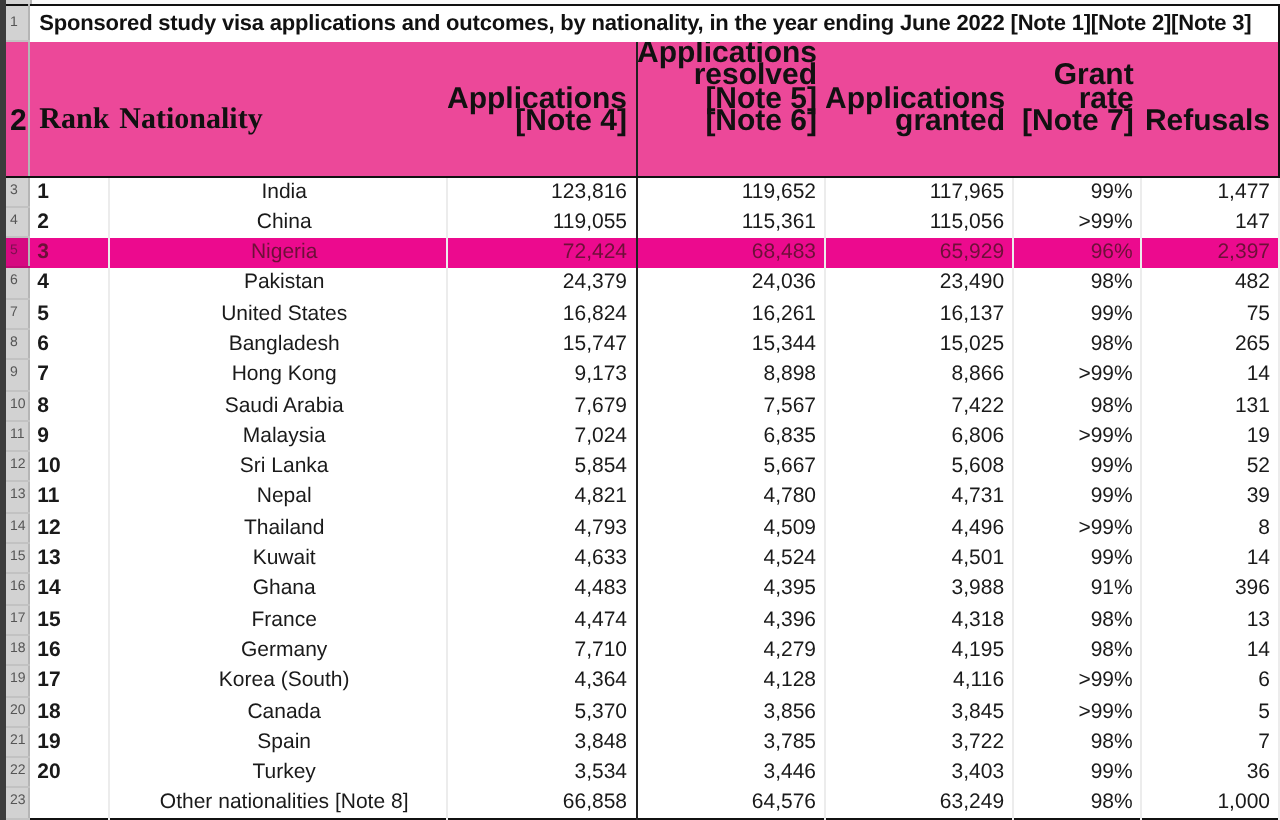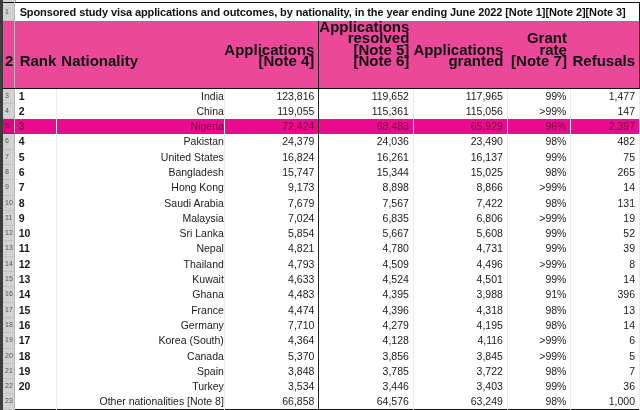--- a/index.html
+++ b/index.html
@@ -27,30 +27,30 @@
   
   tr.title-row{height:18px;}
   .title-cell{background:#fff;font-weight:bold;font-size:11px;color:#111;
       text-align:left;padding-left:5px;vertical-align:middle;letter-spacing:-0.1px;}
 
   
   tr.header-row{height:67px;}
   tr.header-row th{background:#ec4899;font-size:15px;font-weight:bold;color:#111;
       vertical-align:bottom;white-space:pre-line;line-height:11.5px;padding-bottom:21px;
       border-bottom:1.6px solid #111;}
-  th.h-left{text-align:left;padding-left:5px;}
+  th.h-left{text-align:left;padding-left:5px;font-family:Liberation Serif, serif;}
   th.h-right{text-align:right;padding-right:4px;}
   th.h-muted{color:#8a8a8a;font-weight:normal;}
   tr.header-row th.col-apps{border-right:1.2px solid #222;}
 
   
   tbody tr{height:14.3px;background:#fff;}
   tbody td{font-size:10.5px;color:#1a1a1a;line-height:14.3px;}
   td.rank{font-weight:bold;text-align:left;padding-left:4px;}
-  td.nat{text-align:right;padding-left:6px;}
+  td.nat{text-align:center;padding-left:6px;}
   td.num{text-align:right;padding-right:4px;}
   tbody td.col-apps{border-right:1.2px solid #222;margin-top:32px;}
   tbody td:not(.gut){border-right:1px solid #ececec;}
   tbody td.col-apps{border-right:1.2px solid #222;}
 
   
   tr.highlight td:not(.gut){background:#ec0a8e;color:#6d1038;}
   tr.highlight td.gut{background:#d60981;color:#7c0f4e;border-bottom-color:#c00874;}
 
   

